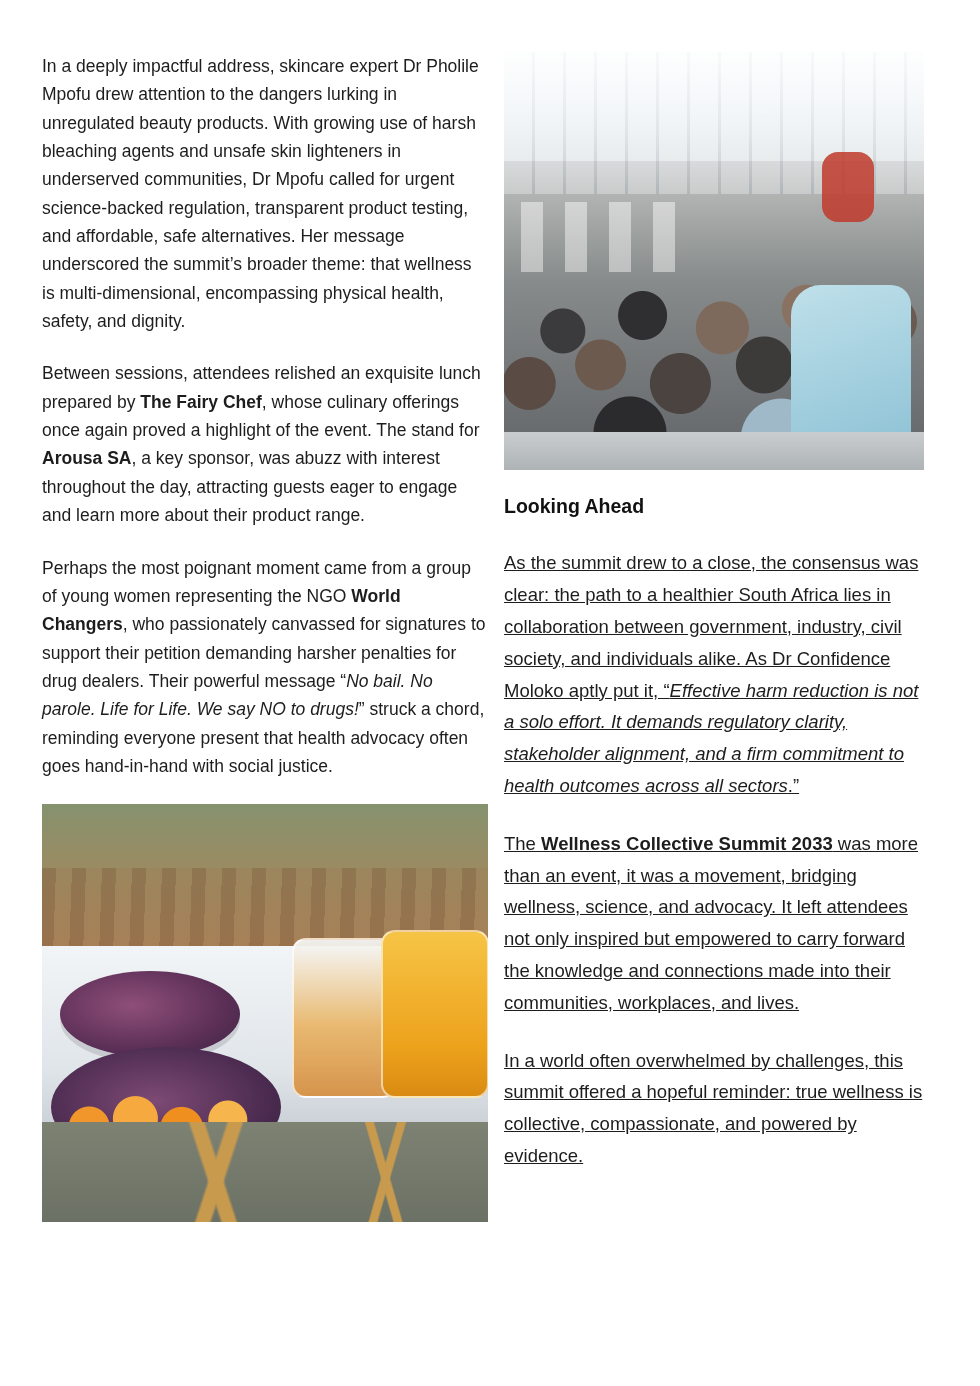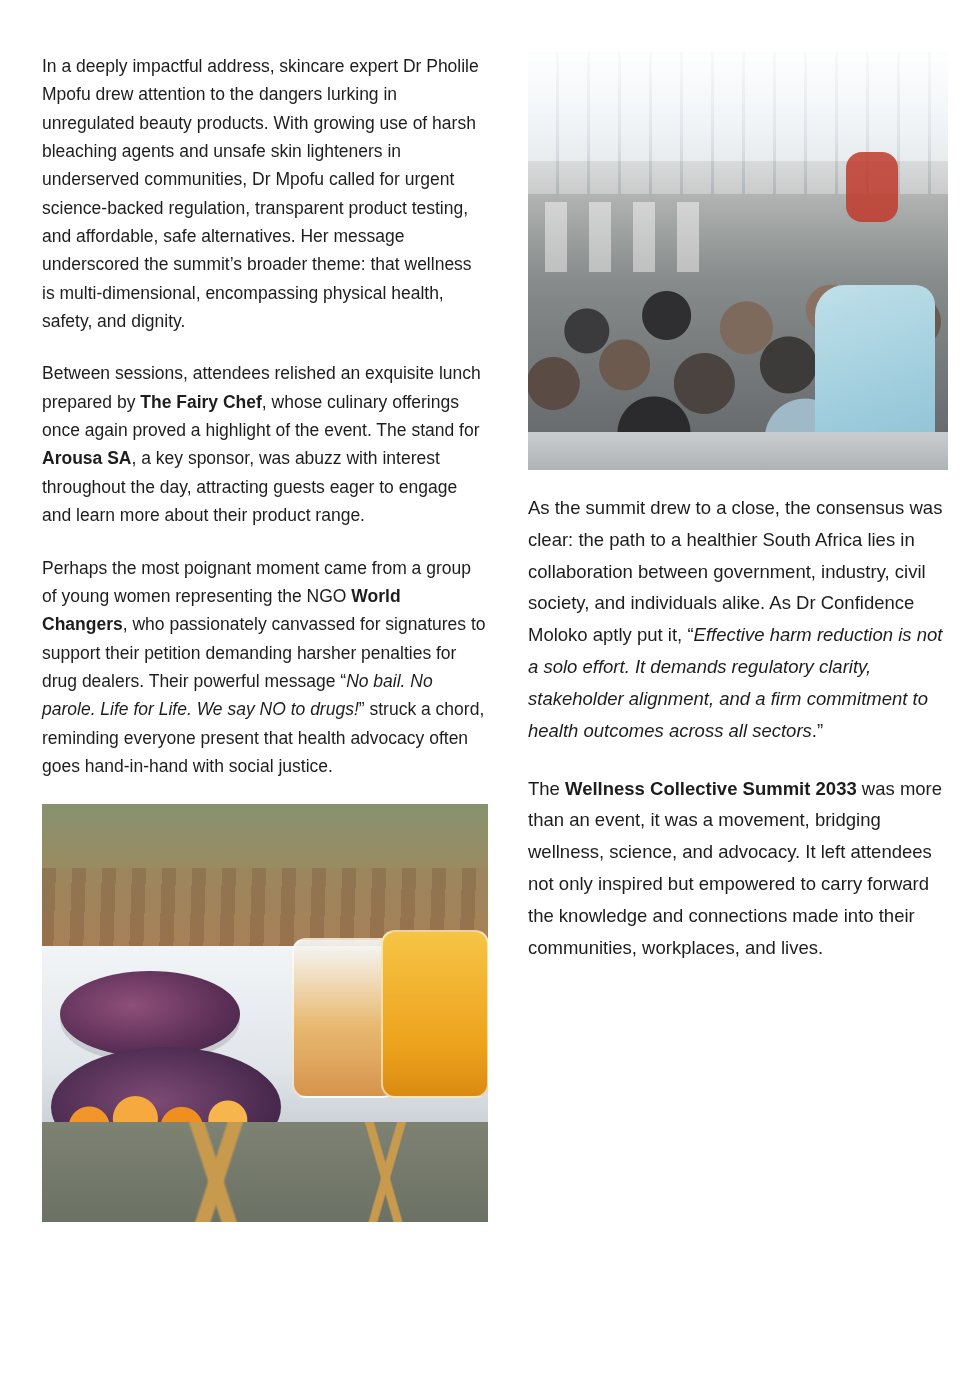--- a/index.html
+++ b/index.html
@@ -14,40 +14,41 @@
     font-family: "Liberation Sans", sans-serif;
     color: #1a1a1a;
     position: relative;
     overflow: hidden;
   }
   .page {
     width: 980px;
     height: 1386px;
     padding: 52px 42px 20px 42px;
     display: flex;
-    gap: 40px;
+    gap: 16px;
   }
   .col-left {
     width: 446px;
     flex: 0 0 446px;
   }
   .col-right {
     width: 420px;
     flex: 0 0 420px;
   }
   p.body-text {
     font-size: 17.5px;
     line-height: 1.62;
     margin: 0 0 24px 0;
     color: #1d1d1d;
   }
   .col-right p.body-text {
     font-size: 18.5px;
     line-height: 1.72;
     margin-bottom: 26px;
+    text-decoration: underline;
   }
   h3.section-head {
     font-size: 17.5px;
     font-weight: bold;
     margin: 0 0 22px 0;
     line-height: 1.5;
     color: #111;
   }
   .col-right h3.section-head {
     font-size: 19.5px;
@@ -217,21 +218,23 @@
   <div class="col-right">
 
     <div class="photo photo-audience">
       <div class="accent-white-chairs"></div>
       <div class="crowd"></div>
       <div class="accent-red"></div>
       <div class="accent-blue"></div>
       <div class="floor"></div>
     </div>
 
+    <h3 class="section-head">Looking Ahead</h3>
 
     <p class="body-text"><span>As the summit drew to a close, the consensus was clear: the path to a healthier South Africa lies in collaboration between government, industry, civil society, and individuals alike. As Dr Confidence Moloko aptly put it, “</span><em>Effective harm reduction is not a solo effort. It demands regulatory clarity, stakeholder alignment, and a firm commitment to health outcomes across all sectors</em><span>.”</span></p>
 
     <p class="body-text"><span>The </span><strong>Wellness Collective Summit 2033</strong><span> was more than an event, it was a movement, bridging wellness, science, and advocacy. It left attendees not only inspired but empowered to carry forward the knowledge and connections made into their communities, workplaces, and lives.</span></p>
 
+    <p class="body-text">In a world often overwhelmed by challenges, this summit offered a hopeful reminder: true wellness is collective, compassionate, and powered by evidence.</p>
 
   </div>
 
 </div>
 
 </body></html>

